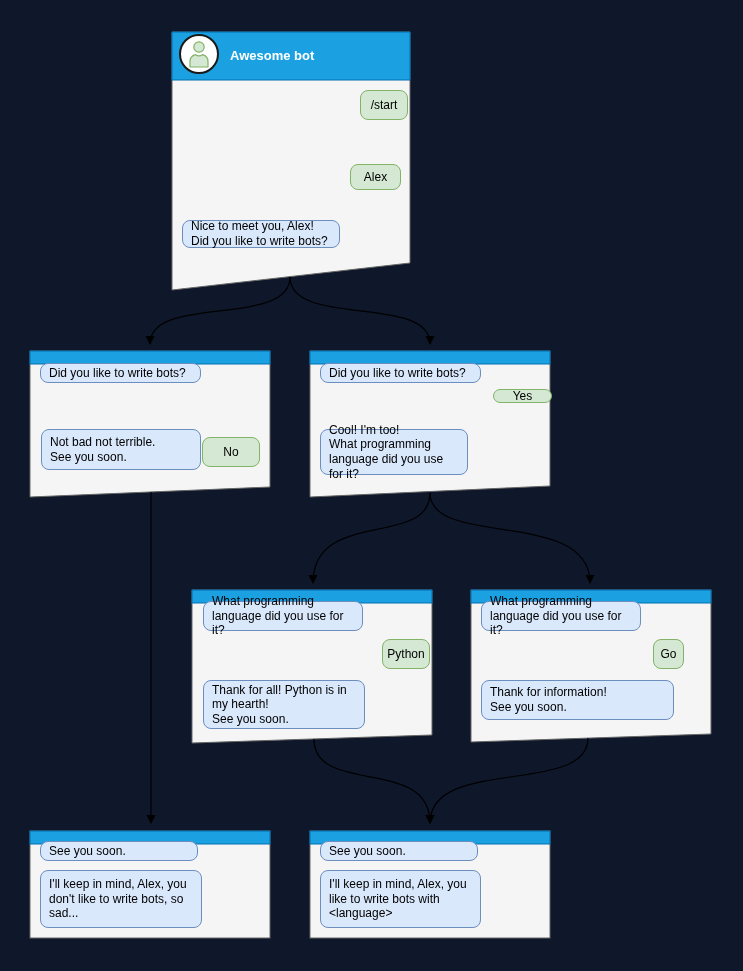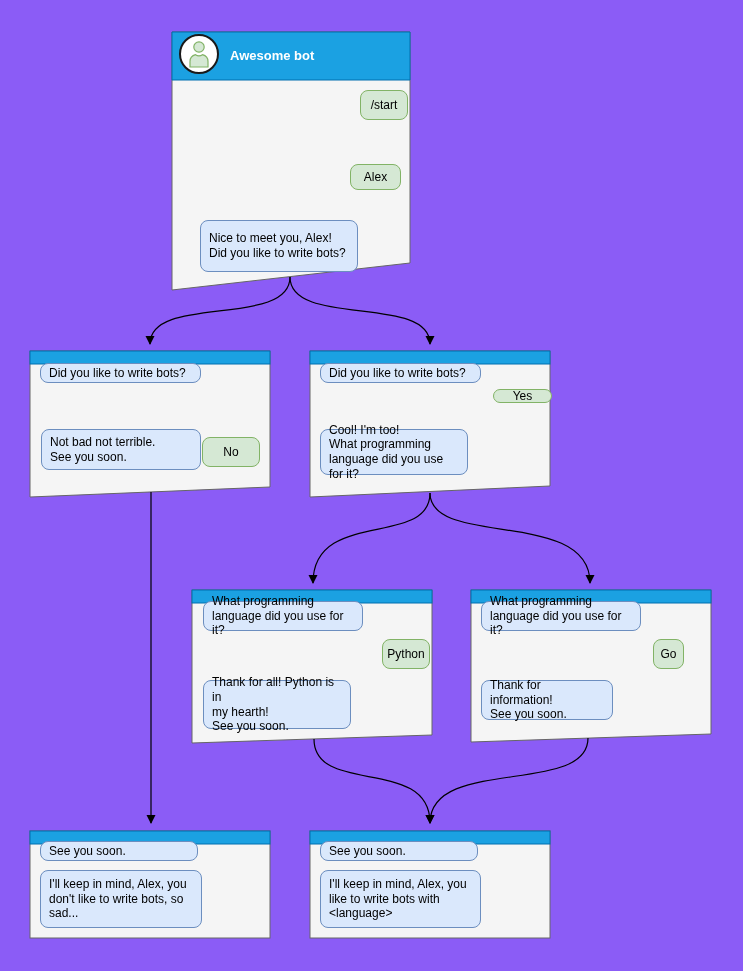--- a/index.html
+++ b/index.html
@@ -1,19 +1,19 @@
 <!DOCTYPE html>
 <html style="--header_blue: #1BA1E2; --header_stroke: #006EAF; --window_fill: #F5F5F5; --window_stroke: #666666; --bubble_bot_fill: #DAE8FC; --bubble_bot_stroke: #6C8EBF; --bubble_user_fill: #D5E8D4; --bubble_user_stroke: #82B366; --connector: #000000; --title_text: #FFFFFF; --avatar_fill: #FFFFFF; --avatar_stroke: #1A1A1A; --person_fill: #D5E8D4; --person_stroke: #82B366;"><head>
 <meta charset="utf-8">
 <style>
   html,body{margin:0;padding:0;background:#ffffff;}
   #stage{
     position:relative;
     width:743px;height:971px;
-    background:#8b5cf6;
+    background:#0f172a;
     font-family:"Liberation Sans", sans-serif;
     overflow:hidden;
   }
   #layer-svg{position:absolute;left:0;top:0;width:743px;height:971px;}
   .win{position:absolute;pointer-events:none;}
   .bubble{
     position:absolute;box-sizing:border-box;
     border-radius:8px;
     font-size:12px;line-height:1.22;
     display:flex;align-items:center;
@@ -86,21 +86,21 @@
       <path d="M314,739 C314,796 430,756 430,823" marker-end="url(#arrow)"></path>
       <path d="M588,738 C588,796 430,756 430,823" marker-end="url(#arrow)"></path>
       <path d="M151,492 L151,823" marker-end="url(#arrow)"></path>
     </g>
   </svg>
 
   <div class="win" style="left:172px;top:32px;width:238px;height:258px;">
     <div class="win-title" style="left:58px;top:16px;">Awesome bot</div>
     <div class="bubble user" style="left:180px;top:58px;width:48px;height:30px;margin-left:8px;">/start</div>
     <div class="bubble user" style="left:178px;top:132px;width:51px;height:26px;">Alex</div>
-    <div class="bubble bot" style="left:28px;top:188px;width:158px;height:52px;">Nice to meet you, Alex!
+    <div class="bubble bot" style="left:10px;top:188px;width:158px;height:28px;">Nice to meet you, Alex!
 Did you like to write bots?</div>
   </div>
 
   <div class="win" style="left:30px;top:351px;width:240px;height:146px;">
     <div class="bubble bot" style="left:10px;top:12px;width:161px;height:20px;">Did you like to write bots?</div>
     <div class="bubble user" style="left:172px;top:38px;width:58px;height:30px;margin-top:48px;">No</div>
     <div class="bubble bot" style="left:11px;top:78px;width:160px;height:41px;">Not bad not terrible.
 See you soon.</div>
   </div>
 
@@ -109,30 +109,30 @@
     <div class="bubble user" style="left:183px;top:38px;width:59px;height:14px;">Yes</div>
     <div class="bubble bot" style="left:10px;top:78px;width:148px;height:46px;">Cool! I'm too!
 What programming
 language did you use for it?</div>
   </div>
 
   <div class="win" style="left:192px;top:590px;width:240px;height:153px;">
     <div class="bubble bot" style="left:11px;top:11px;width:160px;height:30px;">What programming
 language did you use for it?</div>
     <div class="bubble user" style="left:190px;top:49px;width:48px;height:30px;">Python</div>
-    <div class="bubble bot" style="left:11px;top:90px;width:148px;height:49px;">Thank for all! Python is in
+    <div class="bubble bot" style="left:11px;top:90px;width:162px;height:49px;">Thank for all! Python is in
 my hearth!
 See you soon.</div>
   </div>
 
   <div class="win" style="left:471px;top:590px;width:240px;height:152px;">
     <div class="bubble bot" style="left:10px;top:11px;width:160px;height:30px;">What programming
 language did you use for it?</div>
     <div class="bubble user" style="left:182px;top:49px;width:31px;height:30px;">Go</div>
-    <div class="bubble bot" style="left:10px;top:90px;width:132px;height:40px;">Thank for information!
+    <div class="bubble bot" style="left:10px;top:90px;width:193px;height:40px;">Thank for information!
 See you soon.</div>
   </div>
 
   <div class="win" style="left:30px;top:831px;width:240px;height:107px;">
     <div class="bubble bot" style="left:10px;top:10px;width:158px;height:20px;">See you soon.</div>
     <div class="bubble bot" style="left:10px;top:39px;width:162px;height:58px;">I'll keep in mind, Alex, you
 don't like to write bots, so
 sad...</div>
   </div>
 

